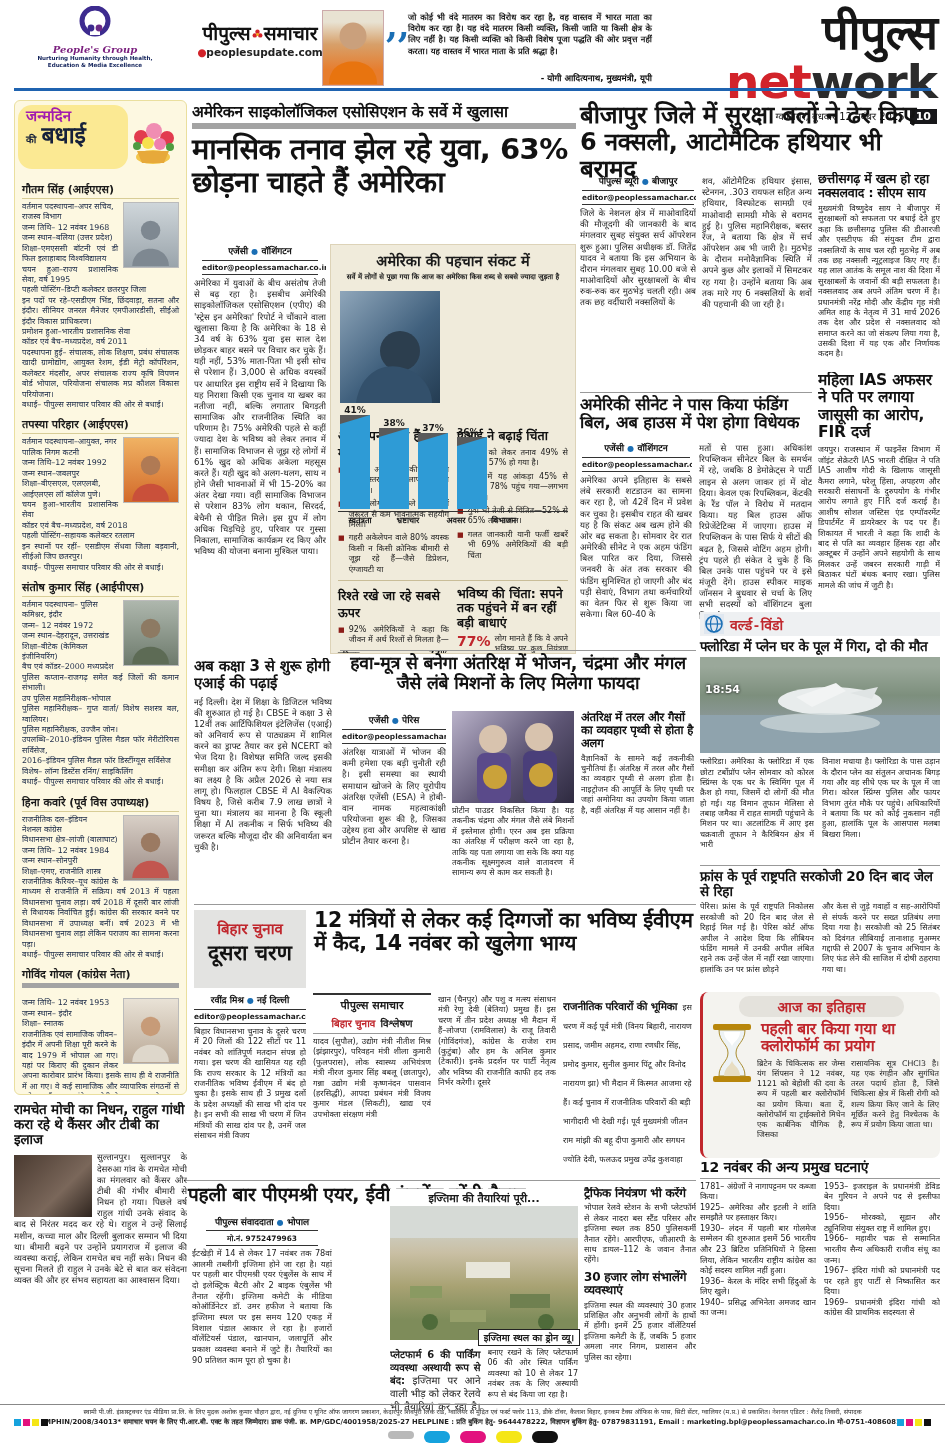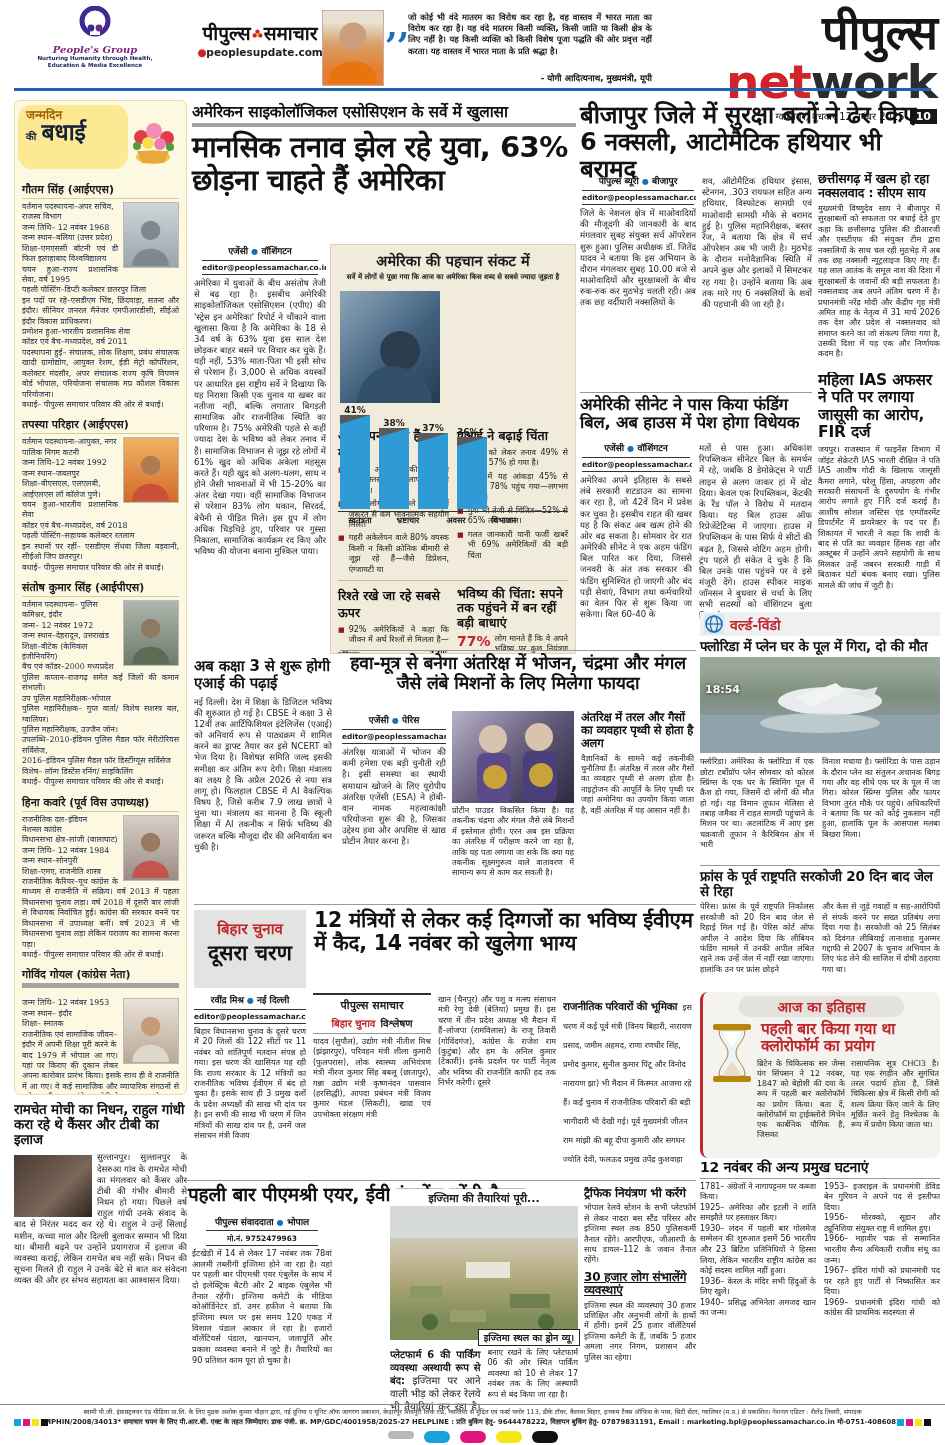--- a/index.html
+++ b/index.html
@@ -79,21 +79,21 @@
       <span style="background:#17171a;color:#fff;font-weight:bold;font-size:11px;padding:1px 6px;">10</span>
     </div>
   </div>
   <div class="abs rule-blue" style="left:14px;top:88px;width:917px;height:3px;"></div>
 </div>
 
 <div class="abs clip" style="left:14px;top:100px;width:173px;height:995px;background:#fdf8e1;border:1px solid #eadf9e;border-radius:6px;padding:6px 7px;box-sizing:border-box;">
   <div style="position:relative;height:70px;">
     <div class="abs" style="left:-4px;top:-2px;width:110px;height:64px;background:#fbe993;border-radius:14px;"></div>
     <div class="abs" style="left:4px;top:2px;line-height:1;">
-      <div style="font-size:12px;font-weight:bold;color:#a16207;">जन्मदिन</div>
+      <div style="font-size:15px;font-weight:bold;color:#a21caf;">जन्मदिन</div>
       <div><span style="font-size:10px;font-weight:bold;color:#15203a;">की</span>
       <span style="font-size:23px;font-weight:bold;color:#15203a;">बधाई</span></div>
     </div>
     <svg class="abs" style="right:0;top:0;" width="52" height="58" viewBox="0 0 52 58">
       <ellipse cx="26" cy="50" rx="17" ry="7" fill="#f3c64c"></ellipse>
         <path d="M10 44 h32 l-5 12 h-22 z" fill="#e7a93a"></path>
       <circle cx="14" cy="30" r="7" fill="#e23b4e"></circle>
         <circle cx="27" cy="24" r="8" fill="#f08db2"></circle>
         <circle cx="40" cy="31" r="7" fill="#e23b4e"></circle>
         <circle cx="21" cy="36" r="6" fill="#f6e04e"></circle>
@@ -207,21 +207,21 @@
   </div>
 </div>
 
 <div class="abs clip" style="left:14px;top:1102px;width:173px;height:300px;">
   <h2 class="headline" style="font-size:13.5px;margin-bottom:5px;">रामचेत मोची का निधन, राहुल गांधी करा रहे थे कैंसर और टीबी का इलाज</h2>
   <div class="photo" style="float:left;width:78px;height:62px;margin:3px 5px 2px 0;background:linear-gradient(135deg,#4a3a30,#7a675a 60%,#2e241e);"></div>
   <div class="body-txt">सुल्तानपुर। सुल्तानपुर के देसरुआ गांव के रामचेत मोची का मंगलवार को कैंसर और टीबी की गंभीर बीमारी से निधन हो गया। पिछले वर्ष राहुल गांधी उनके संवाद के बाद से निरंतर मदद कर रहे थे। राहुल ने उन्हें सिलाई मशीन, कच्चा माल और दिल्ली बुलाकर सम्मान भी दिया था। बीमारी बढ़ने पर उन्होंने प्रयागराज में इलाज की व्यवस्था कराई, लेकिन रामचेत बच नहीं सके। निधन की सूचना मिलते ही राहुल ने उनके बेटे से बात कर संवेदना व्यक्त की और हर संभव सहायता का आश्वासन दिया।</div>
 </div>
 
 <div class="abs" style="left:192px;top:104px;width:384px;height:552px;">
-  <div class="headline" style="font-size:15.5px;border-bottom:4px solid #a3a3a3;padding-bottom:2px;">अमेरिकन साइकोलॉजिकल एसोसिएशन के सर्वे में खुलासा</div>
+  <div class="headline" style="font-size:15.5px;border-bottom:6px solid #a3a3a3;padding-bottom:2px;">अमेरिकन साइकोलॉजिकल एसोसिएशन के सर्वे में खुलासा</div>
   <h1 class="headline" style="font-size:29px;margin-top:4px;letter-spacing:-.5px;">मानसिक तनाव झेल रहे युवा, 63% छोड़ना चाहते हैं अमेरिका</h1>
 
   <div class="abs clip" style="left:2px;top:140px;width:132px;height:408px;">
     <div class="byline"><span>एजेंसी</span> <span class="dot">●</span> <span>वॉशिंगटन</span></div>
     <div class="email-box">editor@peoplessamachar.co.in</div>
     <div class="body-txt">अमेरिका में युवाओं के बीच असंतोष तेजी से बढ़ रहा है। इसबीच अमेरिकी साइकोलॉजिकल एसोसिएशन (एपीए) की 'स्ट्रेस इन अमेरिका' रिपोर्ट ने चौंकाने वाला खुलासा किया है कि अमेरिका के 18 से 34 वर्ष के 63% युवा इस साल देश छोड़कर बाहर बसने पर विचार कर चुके हैं। यही नहीं, 53% माता-पिता भी इसी सोच से परेशान हैं। 3,000 से अधिक वयस्कों पर आधारित इस राष्ट्रीय सर्वे ने दिखाया कि यह निराशा किसी एक चुनाव या खबर का नतीजा नहीं, बल्कि लगातार बिगड़ती सामाजिक और राजनीतिक स्थिति का परिणाम है। 75% अमेरिकी पहले से कहीं ज्यादा देश के भविष्य को लेकर तनाव में हैं। सामाजिक विभाजन से जूझ रहे लोगों में 61% खुद को अधिक अकेला महसूस करते हैं। यही खुद को अलग-थलग, साथ न होने जैसी भावनाओं में भी 15-20% का अंतर देखा गया। वहीं सामाजिक विभाजन से परेशान 83% लोग थकान, सिरदर्द, बेचैनी से पीड़ित मिले। इस ग्रुप में लोग अधिक चिड़चिड़े हुए, परिवार पर गुस्सा निकाला, सामाजिक कार्यक्रम रद किए और भविष्य की योजना बनाना मुश्किल पाया।</div>
   </div>
 
   <div class="abs clip" style="left:138px;top:140px;width:246px;height:410px;background:#f0ebdb;border:1px solid #ddd3b8;box-sizing:border-box;padding:5px 7px;">
     <div style="font-size:14.5px;font-weight:bold;text-align:center;">अमेरिका की पहचान संकट में</div>
@@ -389,21 +389,21 @@
 </div>
 
 <div class="abs" style="left:700px;top:612px;width:240px;height:378px;">
   <div style="display:flex;align-items:center;gap:6px;background:#eef0f2;padding:2px 4px;">
     <svg width="20" height="20" viewBox="0 0 20 20">
         <rect x="0" y="0" width="20" height="20" fill="#dfe7f0"></rect>
         <circle cx="10" cy="10" r="8" fill="none" stroke="#1b6fb5" stroke-width="1.6"></circle>
         <ellipse cx="10" cy="10" rx="3.5" ry="8" fill="none" stroke="#1b6fb5" stroke-width="1.2"></ellipse>
         <line x1="2" y1="10" x2="18" y2="10" stroke="#1b6fb5" stroke-width="1.2"></line>
       </svg>
-    <span style="font-size:14px;font-weight:bold;color:#c0272d;">वर्ल्ड-विंडो</span>
+    <span style="font-size:14px;font-weight:bold;color:#c0272d;font-family:Liberation Mono, monospace;">वर्ल्ड-विंडो</span>
   </div>
   <h3 class="headline" style="font-size:13.5px;margin:3px 0;">फ्लोरिडा में प्लेन घर के पूल में गिरा, दो की मौत</h3>
   <div class="photo" style="width:240px;height:96px;background:linear-gradient(180deg,#9aa89a 10%,#7d8f7d 40%,#8e9a9e 70%,#6f7d72);">
     <span style="position:absolute;left:5px;top:26px;color:#fff;font-weight:bold;font-size:11px;text-shadow:0 0 3px #000;">18:54</span>
     <svg width="100%" height="100%" viewBox="0 0 240 96">
         <rect y="58" width="240" height="38" fill="#8fa3ad"></rect>
         <ellipse cx="130" cy="44" rx="52" ry="14" fill="#e8ecec"></ellipse>
         <path d="M96 40 l40 -14 10 8 -34 16z" fill="#f2f4f4"></path>
         <path d="M150 36 l28 -6 -6 12z" fill="#dfe4e4"></path>
         <ellipse cx="120" cy="66" rx="60" ry="10" fill="#cfd8da" opacity=".7"></ellipse>
@@ -426,21 +426,21 @@
   </div>
   <svg class="abs" style="left:8px;top:30px;" width="42" height="62" viewBox="0 0 42 62">
     <rect x="2" y="2" width="38" height="6" rx="2" fill="#b8860b"></rect>
       <rect x="2" y="54" width="38" height="6" rx="2" fill="#b8860b"></rect>
     <path d="M8 8 h26 c0 12 -9 14 -9 23 0 9 9 11 9 23 h-26 c0-12 9-14 9-23 0-9 -9-11 -9-23z" fill="#eef3f5" stroke="#a98c2f"></path>
     <path d="M13 10 h16 c0 8 -8 10 -8 15 0-5 -8-7 -8-15z" fill="#fff"></path>
       <path d="M21 38 c0 5 8 7 8 16 h-16 c0-9 8-11 8-16z" fill="#e7ddc2"></path>
   </svg>
   <h3 class="headline" style="font-size:15.5px;color:#c0272d;margin:4px 0 4px 52px;line-height:1.1;">पहली बार किया गया था क्लोरोफॉर्म का प्रयोग</h3>
   <div style="position:relative;height:88px;">
-    <div class="abs clip body-txt" style="left:48px;top:0;width:88px;height:86px;font-size:7.8px;">ब्रिटेन के चिकित्सक सर जेम्स यंग सिंपसन ने 12 नवंबर, 1847 को बेहोशी की दवा के रूप में पहली बार क्लोरोफॉर्म का प्रयोग किया। बता दें, क्लोरोफॉर्म या ट्राईक्लोरो मिथेन एक कार्बनिक यौगिक है, जिसका</div>
+    <div class="abs clip body-txt" style="left:48px;top:0;width:88px;height:86px;font-size:7.8px;">ब्रिटेन के चिकित्सक सर जेम्स यंग सिंपसन ने 12 नवंबर, 1121 को बेहोशी की दवा के रूप में पहली बार क्लोरोफॉर्म का प्रयोग किया। बता दें, क्लोरोफॉर्म या ट्राईक्लोरो मिथेन एक कार्बनिक यौगिक है, जिसका</div>
     <div class="abs clip body-txt" style="left:142px;top:0;width:88px;height:86px;font-size:7.8px;">रासायनिक सूत्र CHCl3 है। यह एक रंगहीन और सुगंधित तरल पदार्थ होता है, जिसे चिकित्सा क्षेत्र में किसी रोगी को शल्य क्रिया किए जाने के लिए मूर्छित करने हेतु निश्चेतक के रूप में प्रयोग किया जाता था।</div>
   </div>
 </div>
 
 <div class="abs" style="left:700px;top:1160px;width:240px;height:242px;">
   <h3 class="headline" style="font-size:14px;border-bottom:1px solid #999;padding-bottom:2px;">12 नवंबर की अन्य प्रमुख घटनाएं</h3>
   <div style="display:flex;gap:8px;margin-top:3px;">
     <div class="pre just clip" style="width:50%;font-size:8px;line-height:1.32;height:212px;">1781– अंग्रेजों ने नागापट्टनम पर कब्जा किया।
 1925– अमेरिका और इटली ने शांति समझौते पर हस्ताक्षर किए।
 1930– लंदन में पहली बार गोलमेज सम्मेलन की शुरुआत इसमें 56 भारतीय और 23 ब्रिटिश प्रतिनिधियों ने हिस्सा लिया, लेकिन भारतीय राष्ट्रीय कांग्रेस का कोई सदस्य शामिल नहीं हुआ।
@@ -511,21 +511,21 @@
       <div class="clip" style="width:50%;height:62px;font-size:10px;line-height:1.3;text-align:justify;">
         <span class="bold">प्लेटफार्म 6 की पार्किंग व्यवस्था अस्थायी रूप से बंद:</span> <span>इज्तिमा पर आने वाली भीड़ को लेकर रेलवे भी तैयारियां कर रहा है। भोपाल स्टेशन परिसर में सुरक्षा व्यवस्था</span>
       </div>
       <div class="clip body-txt" style="width:50%;height:62px;font-size:8px;">बनाए रखने के लिए प्लेटफार्म 06 की ओर स्थित पार्किंग व्यवस्था को 10 से लेकर 17 नवंबर तक के लिए अस्थायी रूप से बंद किया जा रहा है।</div>
     </div>
   </div>
 
   <div class="abs clip" style="left:398px;top:6px;width:112px;height:214px;">
     <h3 class="headline" style="font-size:12px;margin-bottom:3px;">ट्रैफिक नियंत्रण भी करेंगे</h3>
     <div class="body-txt" style="font-size:8px;">भोपाल रेलवे स्टेशन के सभी प्लेटफॉर्म से लेकर नादरा बस स्टैंड परिसर और इज्तिमा स्थल तक 850 पुलिसकर्मी तैनात रहेंगे। आरपीएफ, जीआरपी के साथ डायल–112 के जवान तैनात रहेंगे।</div>
-    <h3 class="headline" style="font-size:12px;margin:5px 0 3px;text-decoration:underline;">30 हजार लोग संभालेंगे व्यवस्थाएं</h3>
+    <h3 class="headline" style="font-size:12px;margin:5px 0 3px;">30 हजार लोग संभालेंगे व्यवस्थाएं</h3>
     <div class="body-txt" style="font-size:8px;">इज्तिमा स्थल की व्यवस्थाएं 30 हजार प्रशिक्षित और अनुभवी लोगों के हाथों में होंगी। इनमें 25 हजार वॉलेंटियर्स इज्तिमा कमेटी के हैं, जबकि 5 हजार अमला नगर निगम, प्रशासन और पुलिस का रहेगा।</div>
   </div>
 </div>
 
 <div class="abs" style="left:0;top:1404px;width:945px;border-top:1px solid #888;padding-top:2px;">
   <div style="font-size:6.4px;color:#333;text-align:center;padding:0 14px;">स्वामी पी.जी. इंफ्रास्ट्रक्चर एंड मीडिया प्रा.लि. के लिए मुद्रक अशोक कुमार चौहान द्वारा, नई दुनिया ए यूनिट ऑफ जागरण प्रकाशन, केदारपुर शिवपुरी लिंक रोड, ग्वालियर से मुद्रित एवं फर्स्ट फ्लोर 113, डीके टॉवर, कैलाश विहार, इनकम टैक्स ऑफिस के पास, सिटी सेंटर, ग्वालियर (म.प्र.) से प्रकाशित। नेशनल एडिटर : शैलेंद्र तिवारी, संपादक</div>
   <div style="font-size:6.8px;color:#222;font-weight:bold;text-align:center;padding:1px 14px 0;">MPHIN/2008/34013* समाचार चयन के लिए पी.आर.बी. एक्ट के तहत जिम्मेदार। डाक पंजी. क्र. MP/GDC/4001958/2025-27 HELPLINE : प्रति बुकिंग हेतु- 9644478222, विज्ञापन बुकिंग हेतु- 07879831191, Email : marketing.bpl@peoplessamachar.co.in मो-0751-4086081</div>
   <div style="display:flex;justify-content:center;gap:10px;margin-top:5px;">
     <span style="width:26px;height:8px;border-radius:4px;background:#b9b9b9;display:inline-block;"></span>
     <span style="width:26px;height:12px;border-radius:6px;background:#16a2dd;display:inline-block;"></span>

